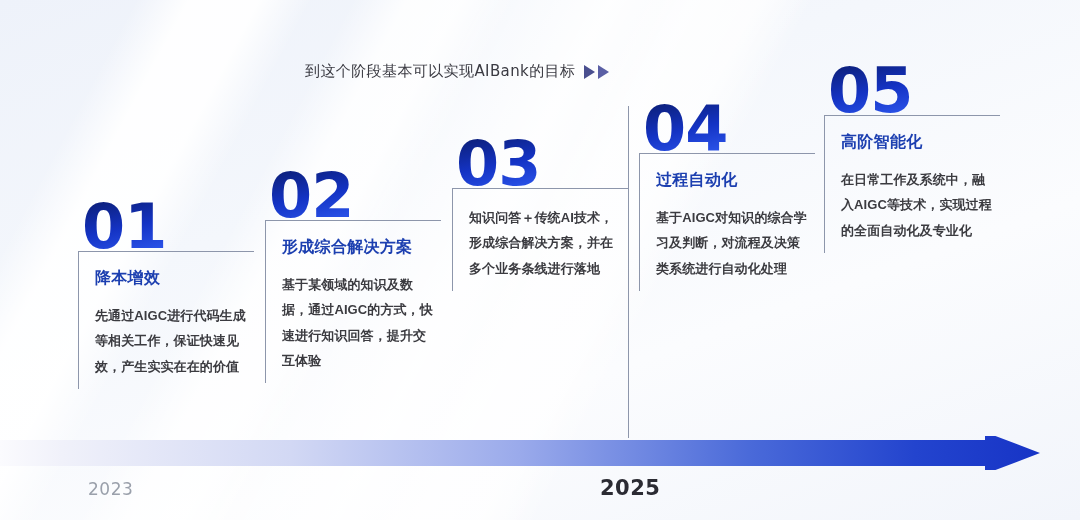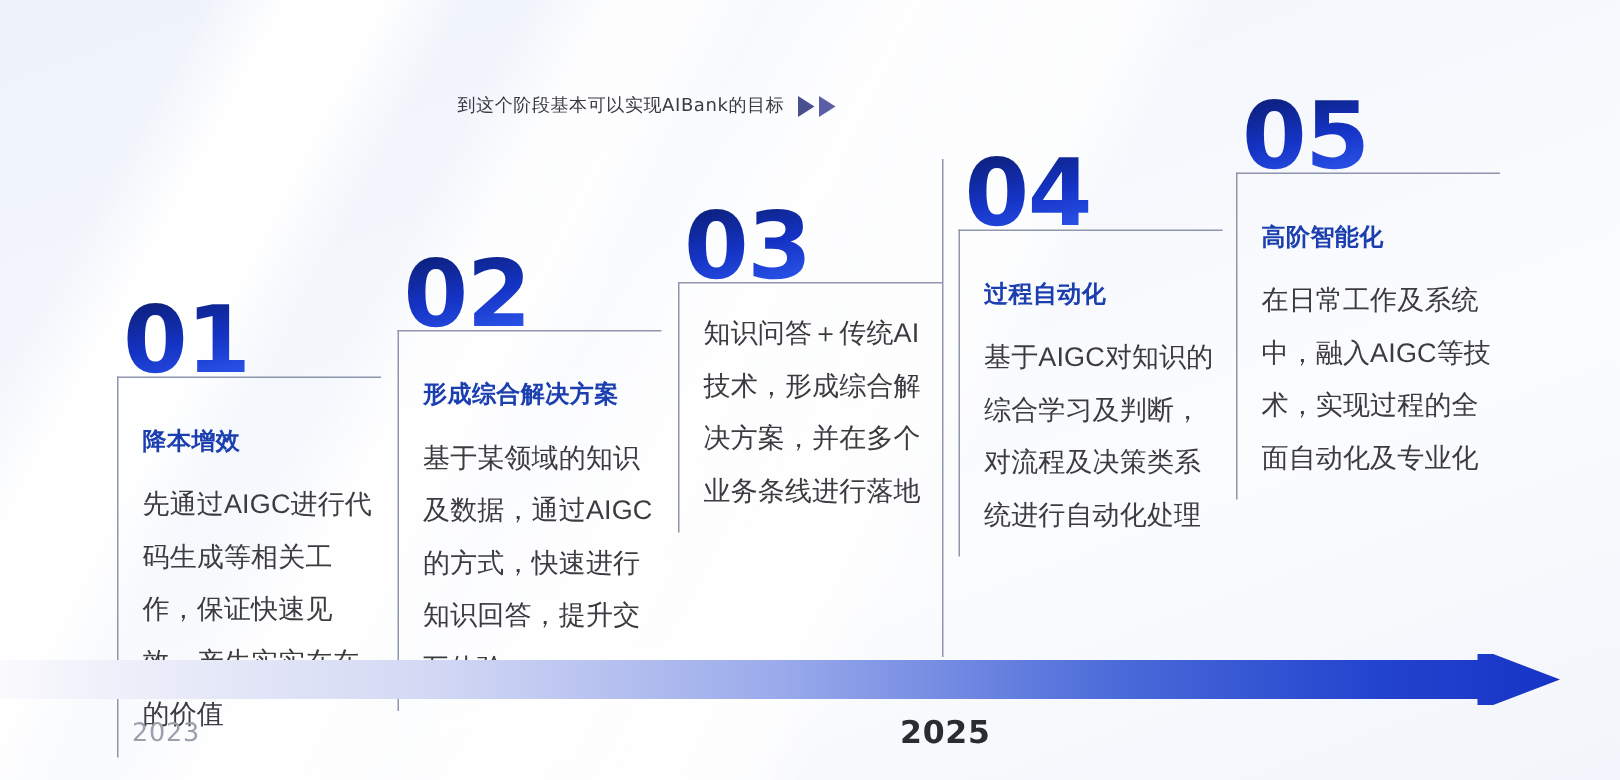--- a/index.html
+++ b/index.html
@@ -16,21 +16,21 @@
       linear-gradient(118deg, rgba(255,255,255,0) 0%, rgba(255,255,255,0) 47%, rgba(255,255,255,.7) 51%, rgba(255,255,255,.7) 56%, rgba(255,255,255,0) 60%, rgba(255,255,255,0) 100%),
       linear-gradient(-62deg, rgba(255,255,255,0) 40%, rgba(255,255,255,.9) 55%, rgba(255,255,255,0) 70%),
       linear-gradient(160deg,#eef2fa 0%,#f4f7fc 35%,#fbfcfe 65%,#f2f5fb 100%);
   }
   
   .banner{
     position:absolute;display:flex;align-items:center;gap:9px;
     white-space:nowrap;
   }
   .banner-text{
-    font-size:12px;color:#3a3a42;letter-spacing:.4px;
+    font-size:15px;color:#3a3a42;letter-spacing:.4px;
     font-family:"DejaVu Sans","Liberation Sans",sans-serif;
   }
   .chev{display:flex;gap:3px;align-items:center;}
   .chev i{
     width:0;height:0;display:block;
     border-left:11px solid #4a4f8f;
     border-top:7px solid transparent;
     border-bottom:7px solid transparent;
   }
   .chev i:nth-child(2){border-left-color:#5a5fa5;}
@@ -46,24 +46,24 @@
     padding-left:4px;
   }
   .card{
     border-top:1.3px solid #8d96ab;
     border-left:1.3px solid #8d96ab;
     padding:16px 6px 10px 16px;
     margin-top:-4px;
   }
   .card-title{
     font-size:16px;font-weight:700;color:#1c3fb0;letter-spacing:.3px;
-    margin:16px 0 14px 0;white-space:nowrap;
+    margin:0 0 14px 0;white-space:nowrap;
   }
   .card-body{
-    font-size:18px;color:#3b3b40;line-height:1.95;letter-spacing:.1px;
+    font-size:13px;color:#3b3b40;line-height:1.95;letter-spacing:.1px;font-weight:bold;
   }
 
   
   .marker{
     position:absolute;width:1.3px;background:#8d96ab;
   }
 
   
   .arrowbar{position:absolute;left:0;top:436px;width:1080px;height:34px;}
   .tagline{

